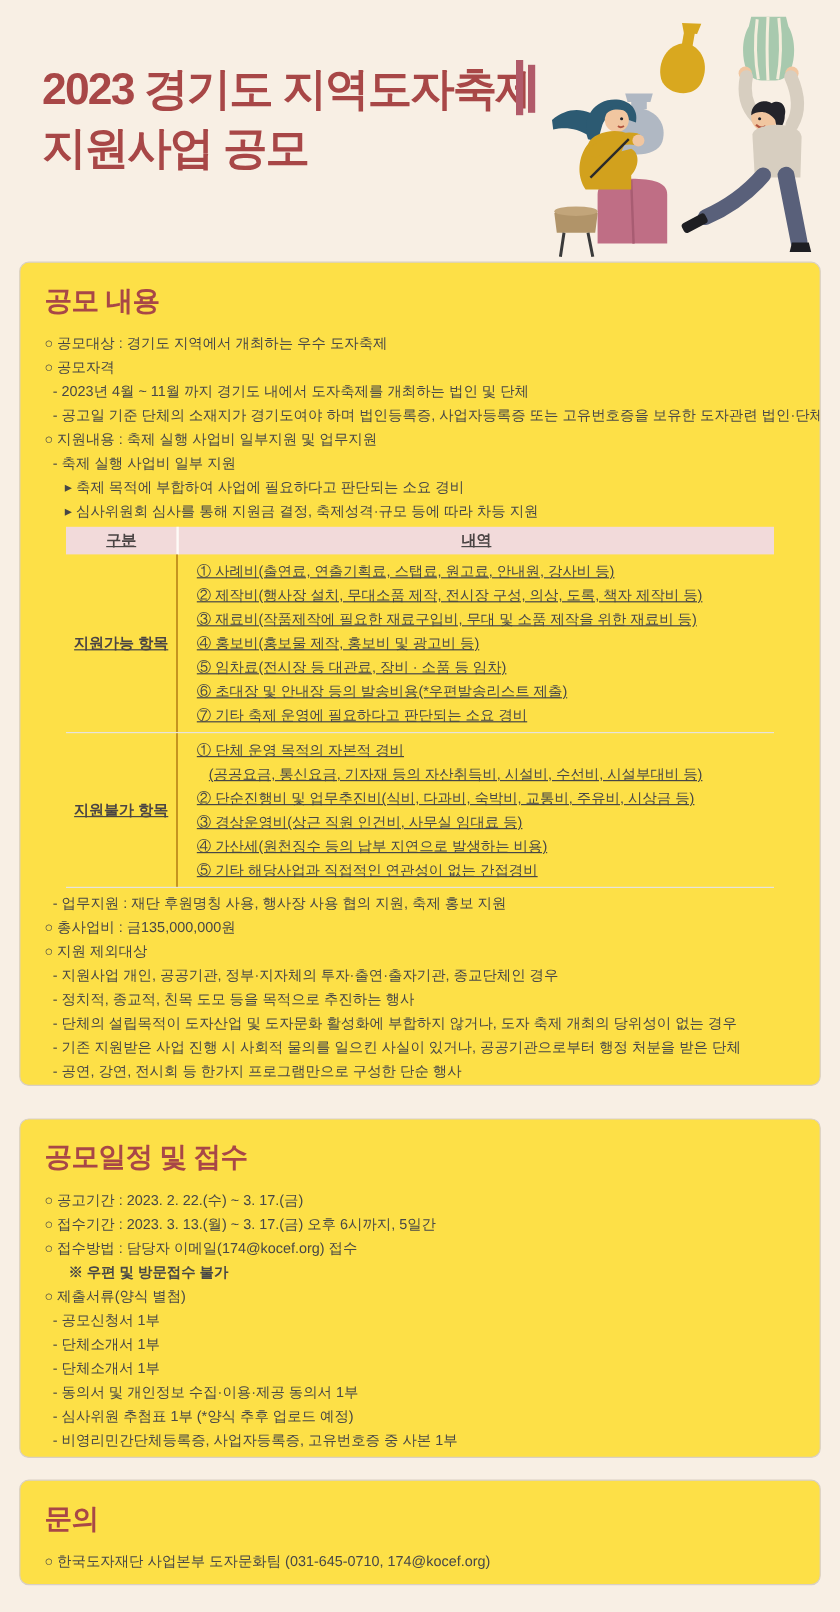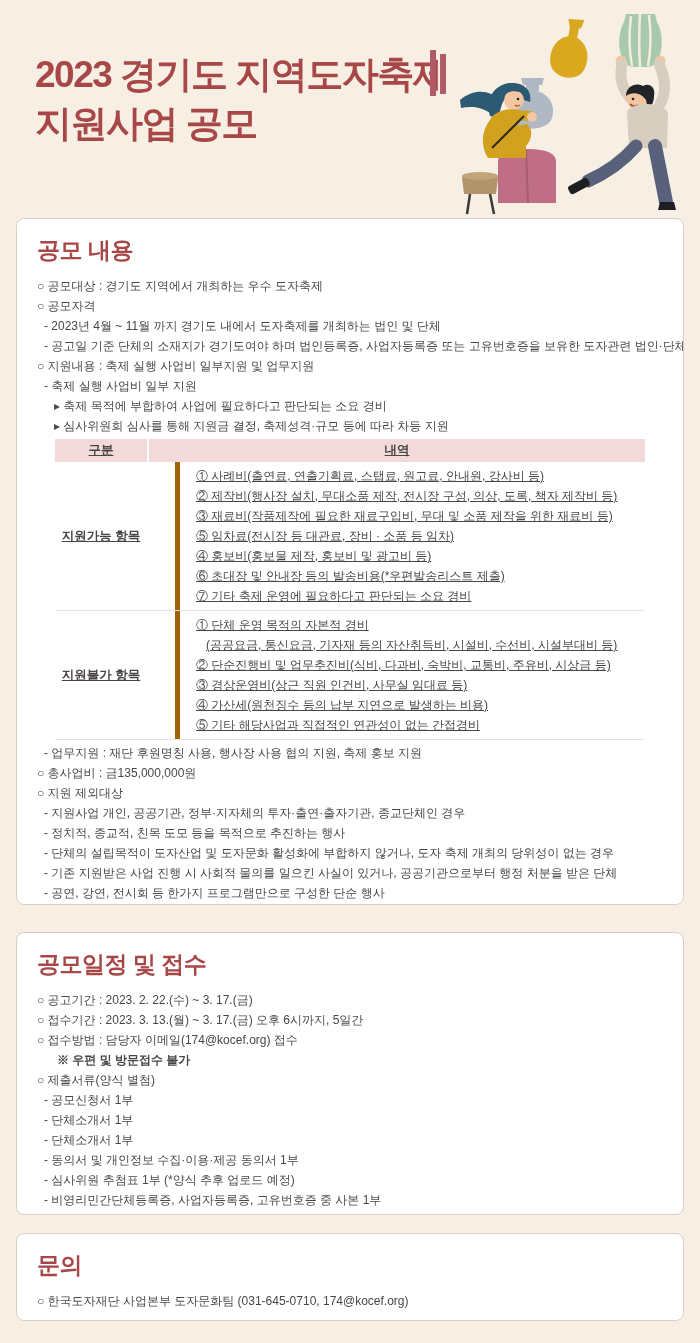--- a/index.html
+++ b/index.html
@@ -14,21 +14,21 @@
   }
   .header { position:relative; height:218px; }
   .page-title {
     position:absolute; left:35px; top:50px;
     font-size:37px; font-weight:800; color:#a84747;
     line-height:49px; letter-spacing:-1.5px;
   }
   .illu { position:absolute; right:0; top:0; }
   .card {
     margin:0 16px;
-    background:#ffffff;
+    background:#fde047;
     border:1px solid #d9cfc3;
     border-radius:8px;
     padding:14px 20px 10px 20px;
     overflow:hidden;
   }
   #card-content  { height:687px; }
   #card-schedule { height:283px; margin-top:27px; }
   #card-contact  { height:88px;  margin-top:18px; }
   h2 {
     margin:2px 0 10px 0;
@@ -45,21 +45,21 @@
     background:#f2dada; height:23px; line-height:23px;
     text-align:center; font-weight:700; font-size:12.5px; color:#4a4444;
   }
   .thead .c2 { border-left:2px solid #fdfbf7; }
   .trow { display:grid; grid-template-columns:92px 1fr; }
   .trow + .trow { border-top:1px solid #e7e3dd; }
   .tlabel {
     display:flex; align-items:center; justify-content:center;
     font-weight:700; font-size:12.5px; color:#4a4444;
   }
-  .tcell { border-left:5px solid #a16207; padding:4px 0 4px 16px;margin-left:28px; }
+  .tcell { border-left:1px solid #a16207; padding:4px 0 4px 16px; }
   .tln { font-size:12px; line-height:20px; white-space:nowrap; }
   .cont { padding-left:10px; }
 </style>
 </head>
 <body>
 
 <div class="header">
   <div class="page-title">
     <div>2023 경기도 지역도자축제</div>
     <div>지원사업 공모</div>
@@ -149,22 +149,22 @@
     <div class="thead">
       <div class="c1">구분</div>
       <div class="c2">내역</div>
     </div>
     <div class="trow">
       <div class="tlabel">지원가능 항목</div>
       <div class="tcell">
         <div class="tln">① 사례비(출연료, 연출기획료, 스탭료, 원고료, 안내원, 강사비 등)</div>
         <div class="tln">② 제작비(행사장 설치, 무대소품 제작, 전시장 구성, 의상, 도록, 책자 제작비 등)</div>
         <div class="tln">③ 재료비(작품제작에 필요한 재료구입비, 무대 및 소품 제작을 위한 재료비 등)</div>
+        <div class="tln">④ 홍보비(홍보물 제작, 홍보비 및 광고비 등)</div>
         <div class="tln">⑤ 임차료(전시장 등 대관료, 장비 · 소품 등 임차)</div>
-        <div class="tln">④ 홍보비(홍보물 제작, 홍보비 및 광고비 등)</div>
         <div class="tln">⑥ 초대장 및 안내장 등의 발송비용(*우편발송리스트 제출)</div>
         <div class="tln">⑦ 기타 축제 운영에 필요하다고 판단되는 소요 경비</div>
       </div>
     </div>
     <div class="trow">
       <div class="tlabel">지원불가 항목</div>
       <div class="tcell">
         <div class="tln">① 단체 운영 목적의 자본적 경비</div>
         <div class="tln cont">(공공요금, 통신요금, 기자재 등의 자산취득비, 시설비, 수선비, 시설부대비 등)</div>
         <div class="tln">② 단순진행비 및 업무추진비(식비, 다과비, 숙박비, 교통비, 주유비, 시상금 등)</div>

